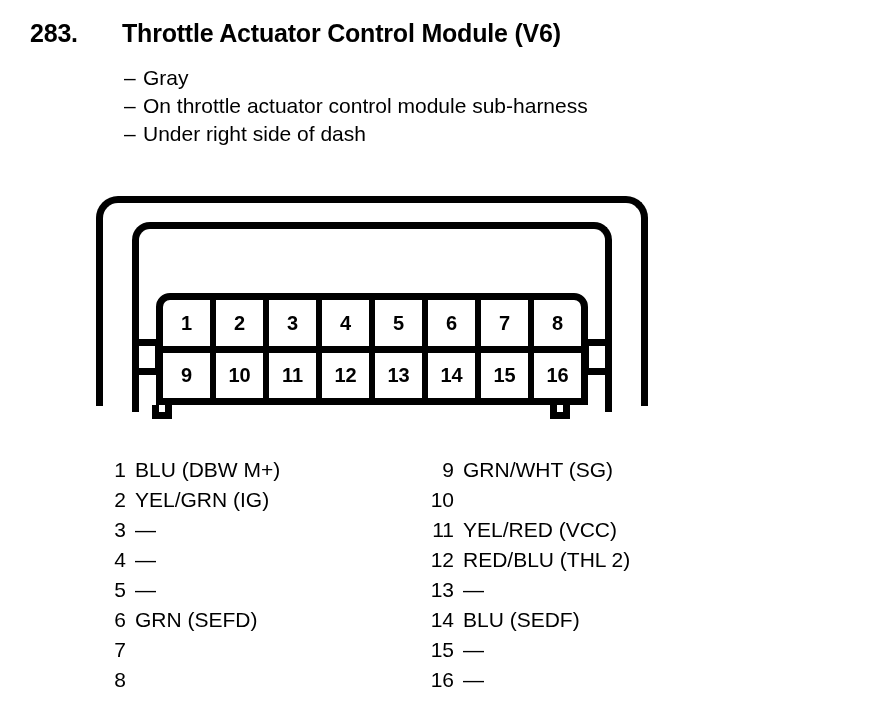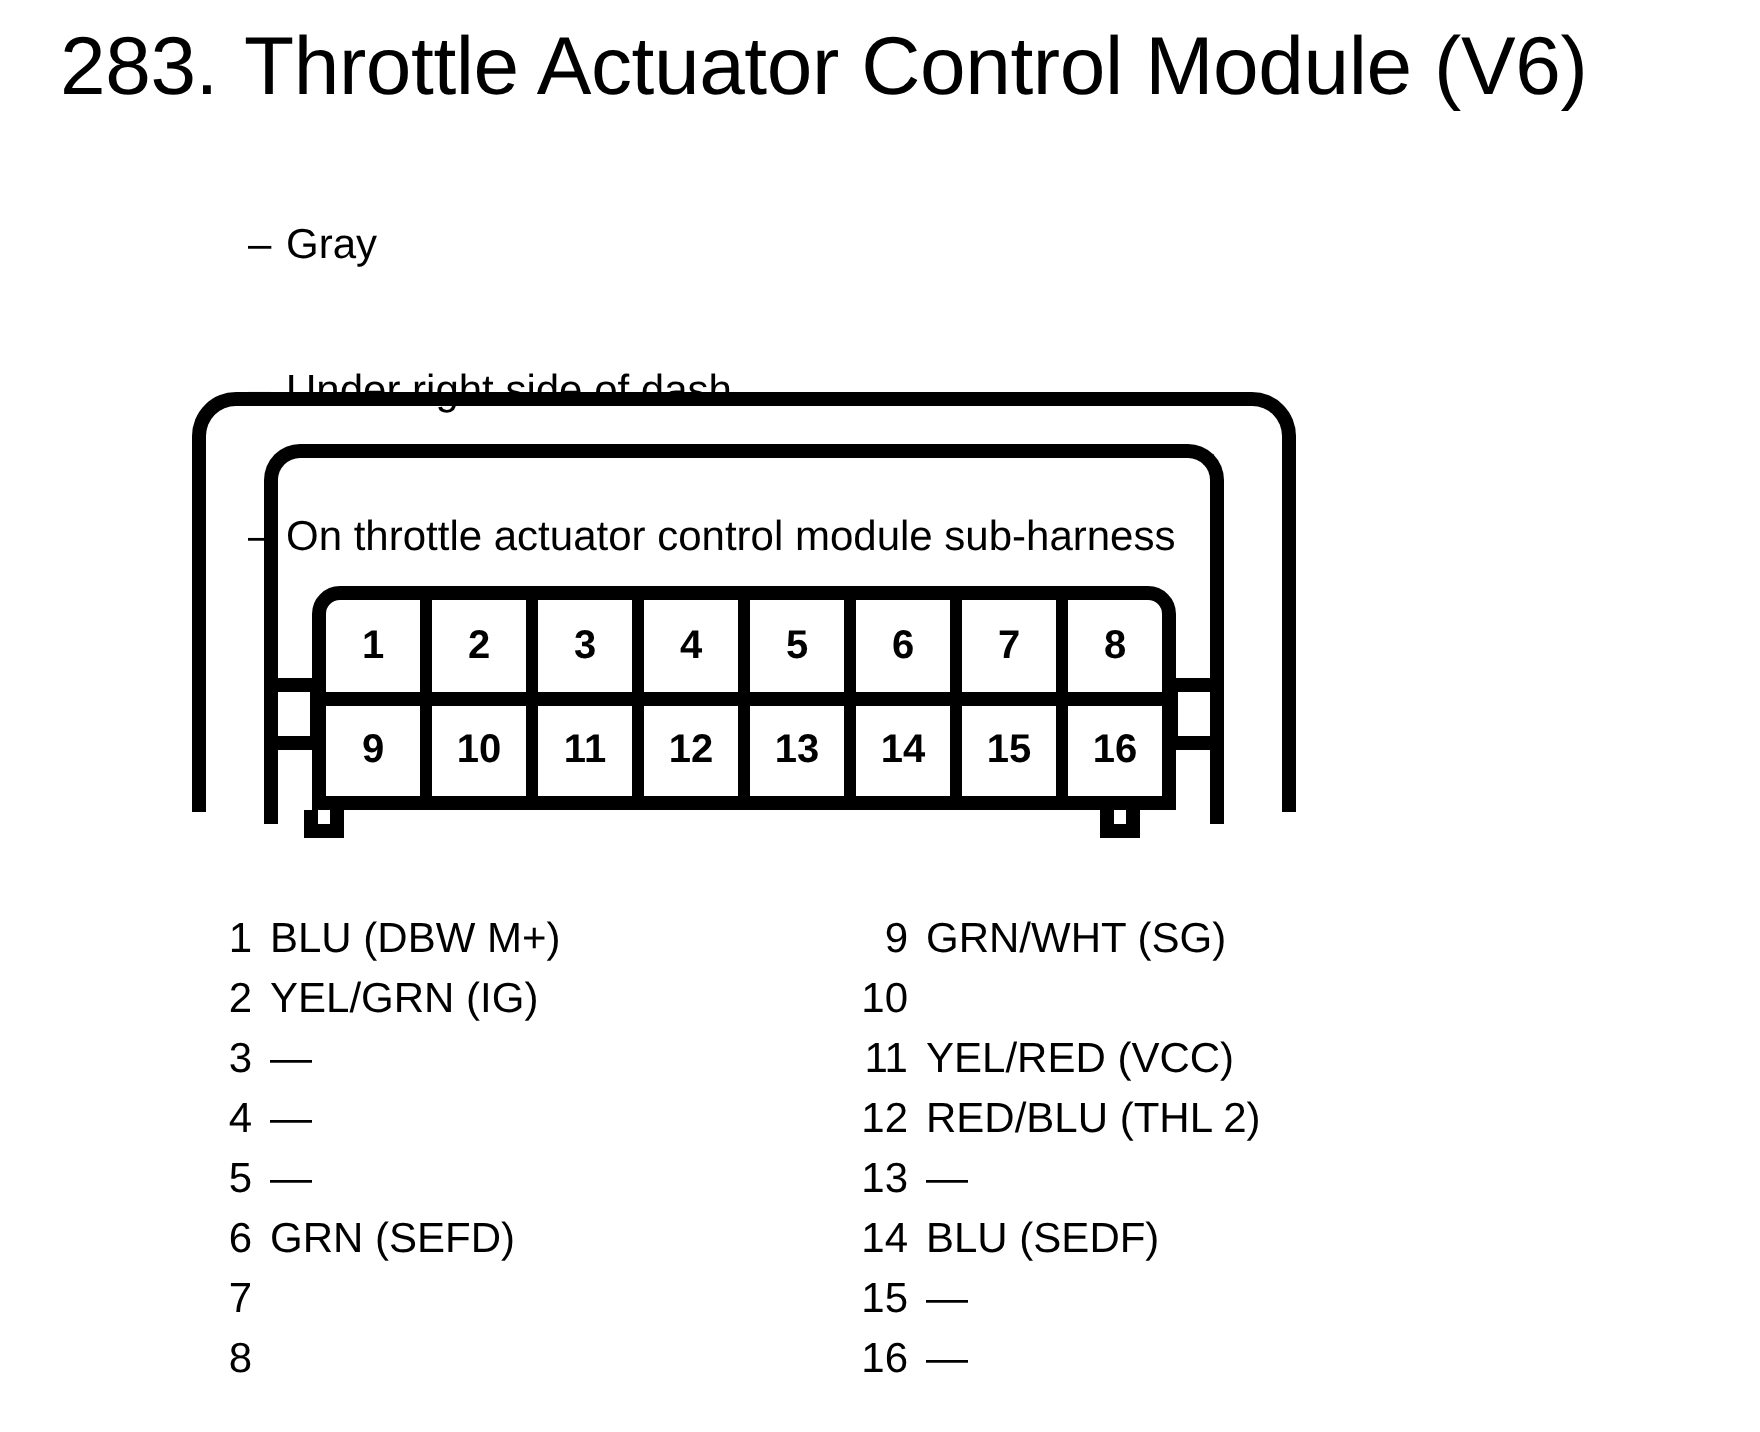--- a/index.html
+++ b/index.html
@@ -21,41 +21,40 @@
   #header-block {
     position: absolute;
     left: 0;
     top: 0;
     width: 880px;
   }
   #page-title {
     position: absolute;
     left: 30px;
     top: 13px;
-    font-size: 41px;
-    font-weight: normal;
+    font-size: 25px;
+    font-weight: bold;
     letter-spacing: -0.2px;
     white-space: nowrap;
     line-height: 40px;
   }
   #page-title .title-number {
     display: inline-block;
     min-width: 92px;
   }
   #spec-list {
     position: absolute;
     left: 124px;
     top: 64px;
     width: 720px;
   }
   .spec-line {
     font-size: 21px;
     line-height: 28px;
     white-space: nowrap;
-    margin-top: 45px;
   }
   .spec-dash {
     display: inline-block;
     width: 19px;
   }
 
   
   #connector-figure {
     position: absolute;
     left: 96px;
@@ -185,24 +184,24 @@
 
   <div id="page-title">
     <span class="title-number">283.</span><span>Throttle Actuator Control Module (V6)</span>
   </div>
 
   <div id="spec-list">
     <div class="spec-line">
       <span class="spec-dash">–</span><span>Gray</span>
     </div>
     <div class="spec-line">
+      <span class="spec-dash">–</span><span>On throttle actuator control module sub-harness</span>
+    </div>
+    <div class="spec-line">
       <span class="spec-dash">–</span><span>Under right side of dash</span>
-    </div>
-    <div class="spec-line">
-      <span class="spec-dash">–</span><span>On throttle actuator control module sub-harness</span>
     </div>
   </div>
 
 </div>
 
 <div id="connector-figure">
 
   <div id="outer-shell"></div>
   <div id="inner-shell"></div>
 

